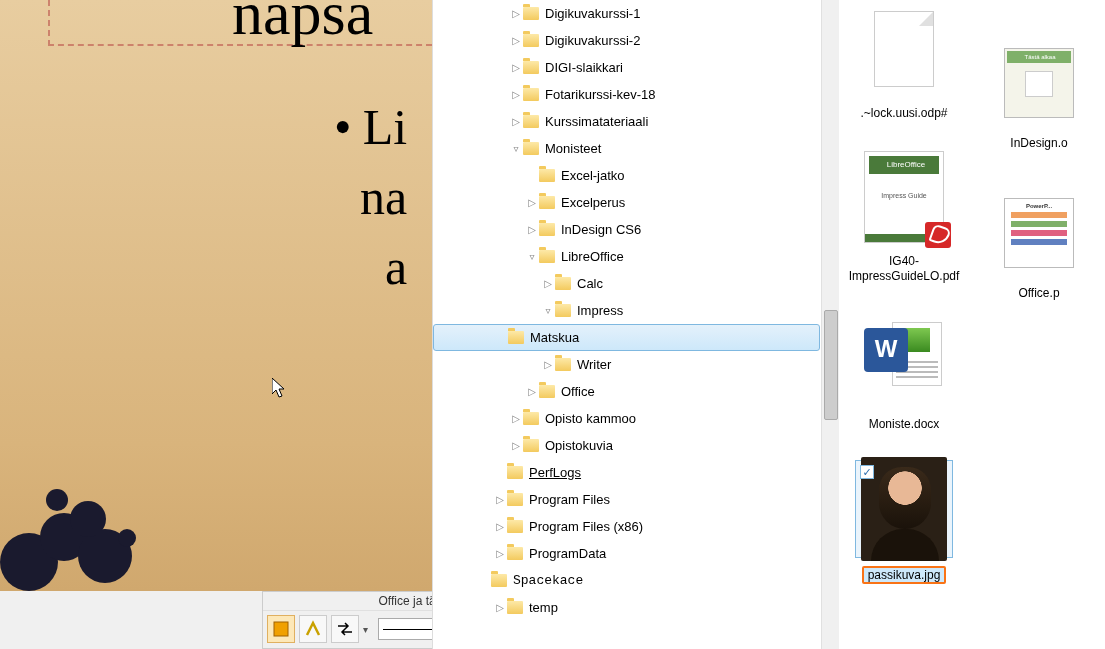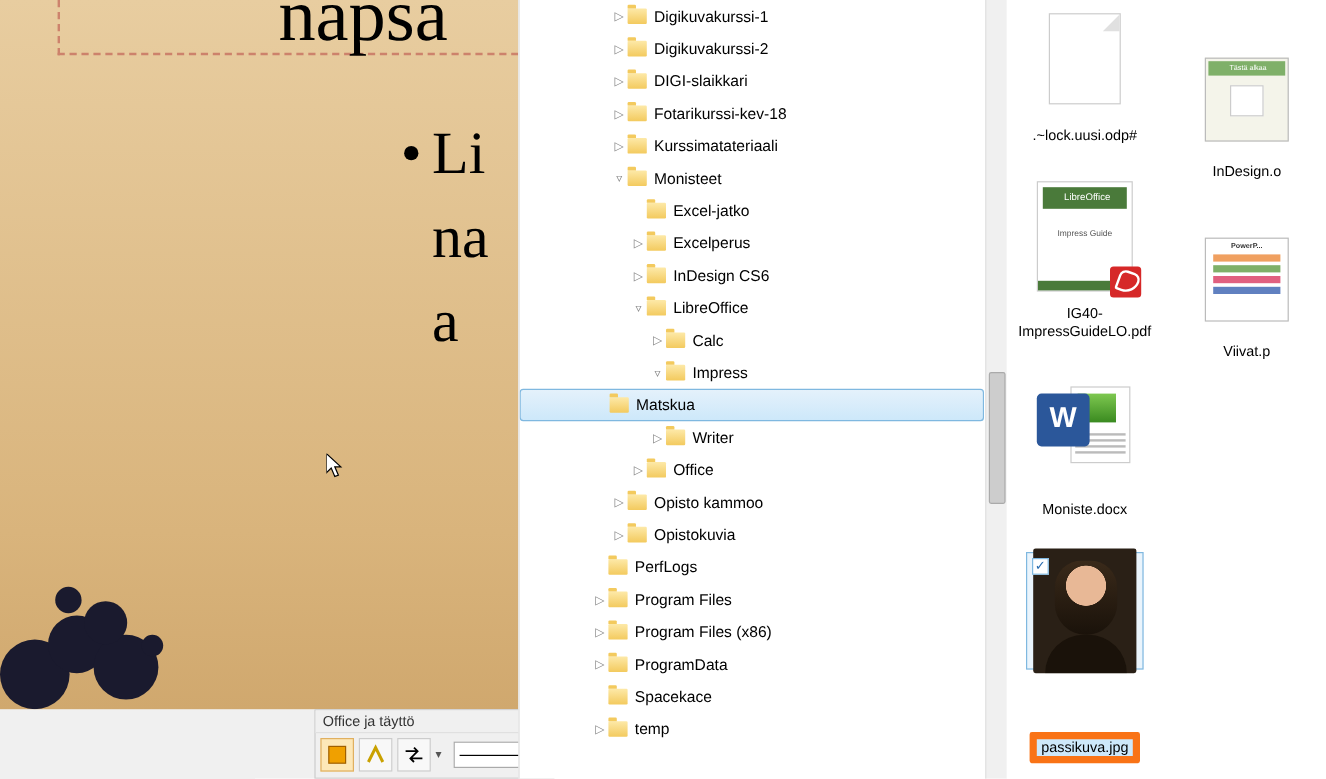--- a/index.html
+++ b/index.html
@@ -11,20 +11,21 @@
     width: 1105px;
     height: 649px;
     overflow: hidden;
     position: relative;
   }
   .left-pane {
     position: absolute;
     left: 0; top: 0;
     width: 360px; height: 649px;
     background: #f0f0f0;
+    text-align: right;
   }
   .slide-area {
     position: absolute;
     left: 0; top: 0;
     width: 432px; height: 591px;
     background: linear-gradient(#e8cda0, #d9b47c 75%, #d0a86e);
     overflow: hidden;
   }
   .slide-title-box {
     position: absolute;
@@ -174,25 +175,24 @@
   .file-item.col2 { width: 80px; }
   .file-item.col2 .thumb { width: 72px; height: 90px; margin-bottom: 8px;}
   .file-item .label { line-height: 1.2; word-break: break-word; }
   .file-item.selected .thumb {
     border: 1px solid #7fb8e0;
     background: #eaf4fc;
     padding: 4px;
   }
   .file-item.selected .label {
     background: #cde8fa;
-    border: 6px solid #f97316;
+    border: 2px solid #f97316;
     border-radius: 2px;
     display: inline-block;
     padding: 0 4px;
-    margin-top: 44px;
   }
   .checkmark {
     position: absolute;
     left: 4px; top: 4px;
     width: 14px; height: 14px;
     background: #fff;
     border: 1px solid #7fb8e0;
     font-size: 11px;
     line-height: 12px;
     color: #2a6db0;
@@ -377,41 +377,41 @@
       <div class="tree-row" style="padding-left: 76px;">
         <span class="expander">▷</span>
         <span class="folder-icon"></span>
         <span class="tree-label">Opisto kammoo</span>
       </div>
       <div class="tree-row" style="padding-left: 76px;">
         <span class="expander">▷</span>
         <span class="folder-icon"></span>
         <span class="tree-label">Opistokuvia</span>
       </div>
+      <div class="tree-row" style="padding-left: 60px; text-decoration: underline;">
+        <span class="expander"></span>
+        <span class="folder-icon"></span>
+        <span class="tree-label">PerfLogs</span>
+      </div>
       <div class="tree-row" style="padding-left: 60px;">
-        <span class="expander"></span>
-        <span class="folder-icon"></span>
-        <span class="tree-label">PerfLogs</span>
+        <span class="expander">▷</span>
+        <span class="folder-icon"></span>
+        <span class="tree-label">Program Files</span>
       </div>
       <div class="tree-row" style="padding-left: 60px;">
         <span class="expander">▷</span>
         <span class="folder-icon"></span>
-        <span class="tree-label">Program Files</span>
+        <span class="tree-label">Program Files (x86)</span>
       </div>
       <div class="tree-row" style="padding-left: 60px;">
         <span class="expander">▷</span>
         <span class="folder-icon"></span>
-        <span class="tree-label">Program Files (x86)</span>
-      </div>
-      <div class="tree-row" style="padding-left: 60px;">
-        <span class="expander">▷</span>
-        <span class="folder-icon"></span>
         <span class="tree-label">ProgramData</span>
       </div>
-      <div class="tree-row" style="padding-left: 60px;">
+      <div class="tree-row" style="padding-left: 44px; font-family: Liberation Mono, monospace;">
         <span class="expander"></span>
         <span class="folder-icon"></span>
         <span class="tree-label">Spacekace</span>
       </div>
       <div class="tree-row" style="padding-left: 60px;">
         <span class="expander">▷</span>
         <span class="folder-icon"></span>
         <span class="tree-label">temp</span>
       </div>
     </div>
@@ -495,19 +495,19 @@
             <div style="position: relative;">
               <div style="width:70px;height:70px;background:#fff;border:1px solid #bbb;padding:4px">
                 <div style="font-size:6px;color:#333;font-weight:bold">PowerP...</div>
                 <div style="height:6px;background:#f0a060;margin:3px 2px"></div>
                 <div style="height:6px;background:#7fb069;margin:3px 2px"></div>
                 <div style="height:6px;background:#e06080;margin:3px 2px"></div>
                 <div style="height:6px;background:#6080c0;margin:3px 2px"></div>
               </div>
             </div>
           </div>
-          <div class="label">Viivat.p</div>
+          <div class="label">Office.p</div>
         </div>
         <div style="height: 38px;"></div>
         <div style="height: 38px;"></div>
       </div>
   </div>
 </div>
 
 </body></html>

